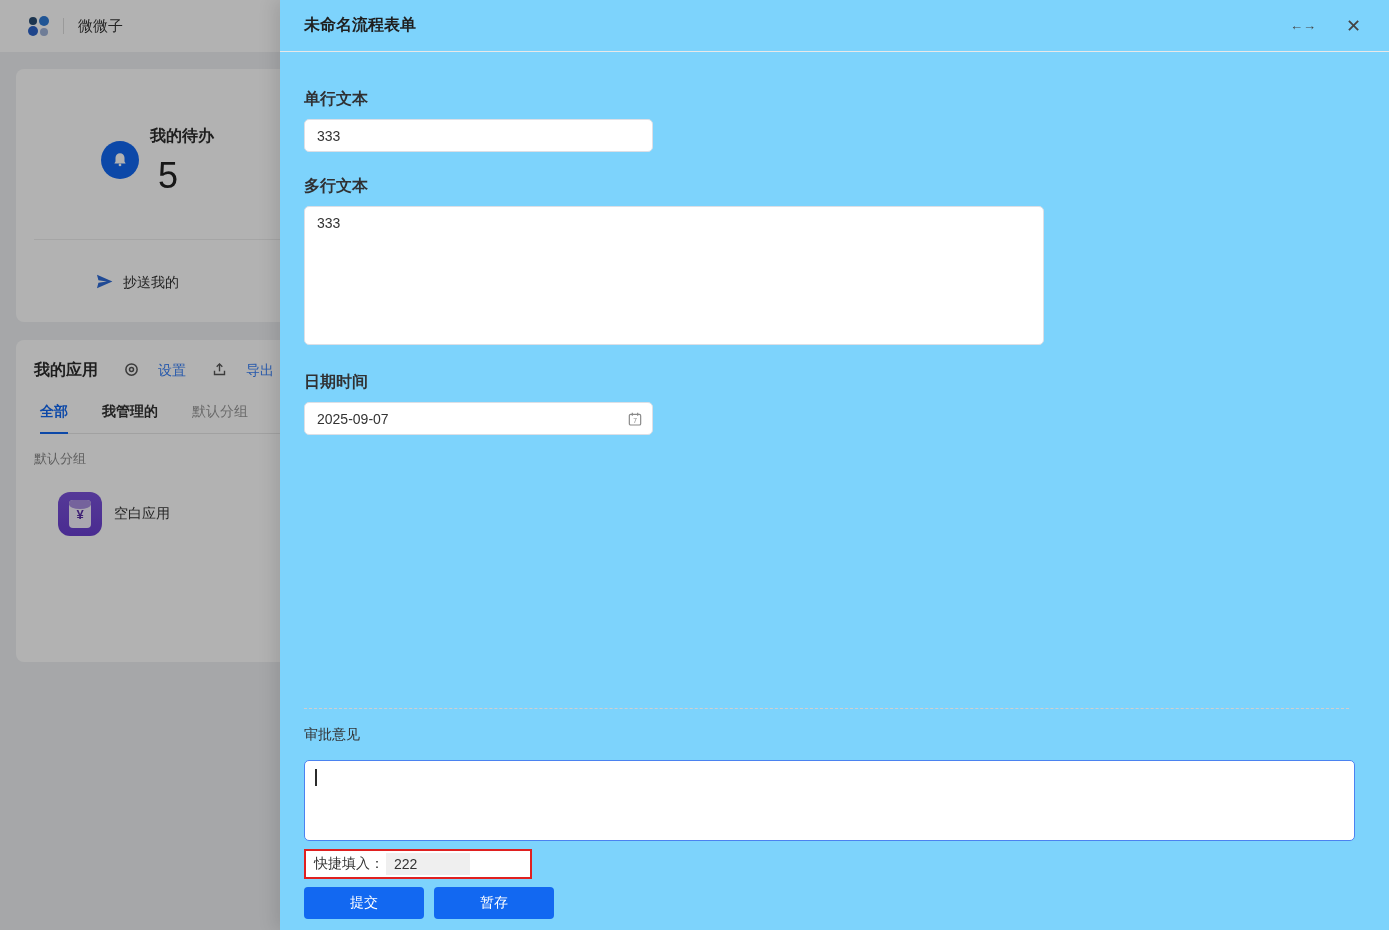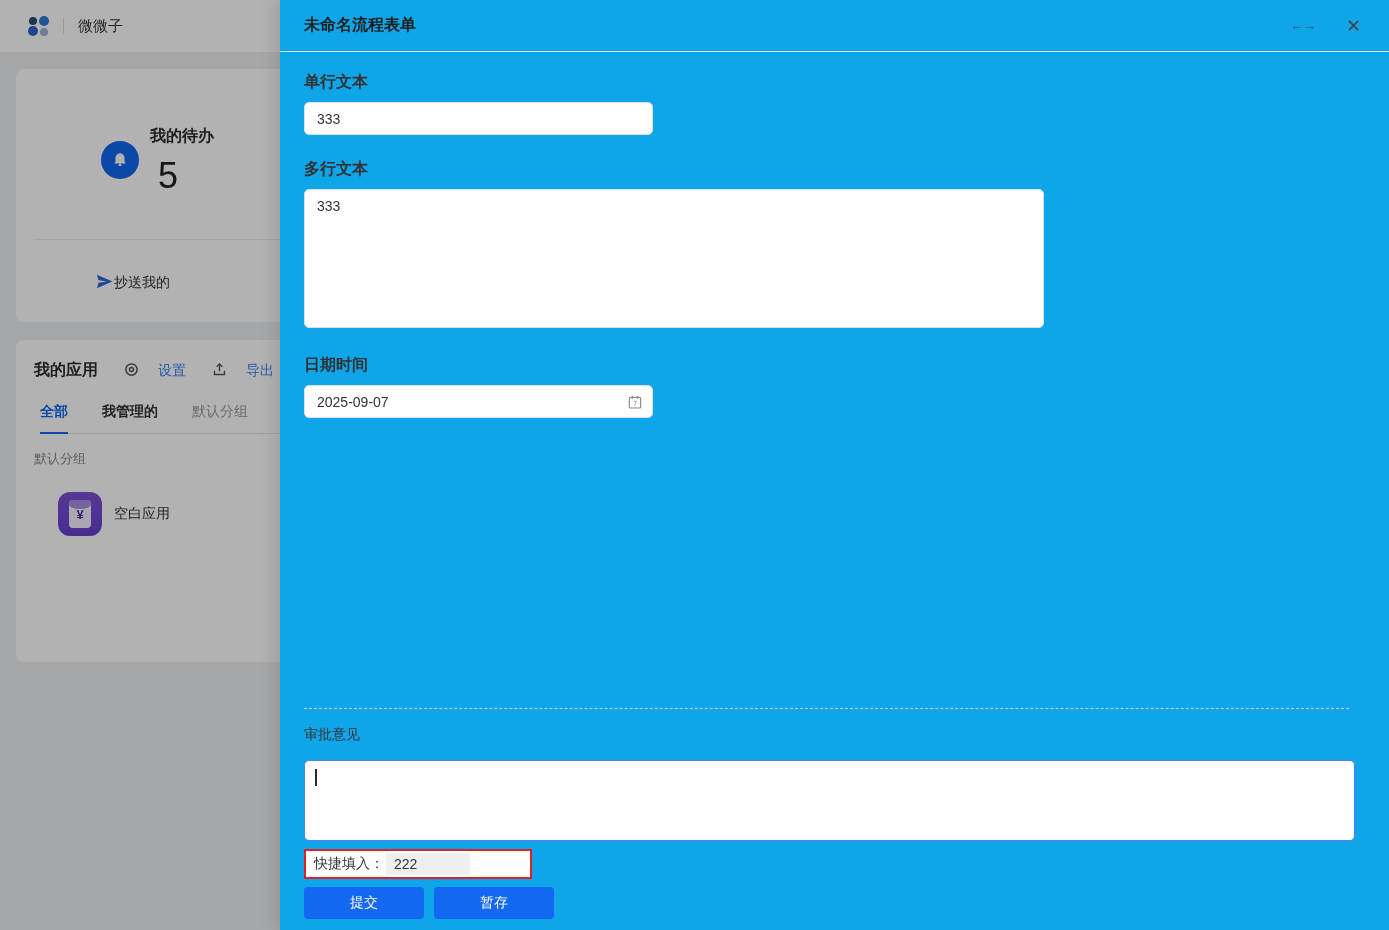--- a/index.html
+++ b/index.html
@@ -30,21 +30,21 @@
   .bell-circle { position:absolute; left:85px; top:72px; width:38px; height:38px;
                  border-radius:50%; background:#1268f1; display:flex;
                  align-items:center; justify-content:center; }
   .todo-title { position:absolute; left:134px; top:57px; font-size:16px;
                 font-weight:bold; color:#2b2b2b; }
   .todo-count { position:absolute; left:142px; top:86px; font-size:36px;
                 color:#222; }
   .todo-divider { position:absolute; left:18px; right:-60px; top:170px;
                   height:1px; background:#ececec; }
   .cc-row { position:absolute; left:79px; top:203px; display:flex;
-            align-items:center; gap:0; cursor:pointer; }
+            align-items:center; gap:9px; cursor:pointer; }
   .cc-label { font-size:14px; color:#333; }
 
   .apps-card { top:340px; height:322px; }
   .apps-head { display:flex; align-items:center; padding:20px 0 0 18px; }
   .apps-title { font-size:16px; font-weight:bold; color:#2b2b2b; }
   .head-action { display:flex; align-items:flex-start; gap:19px; margin-left:26px;
                  font-size:14px; color:#3b82f6; cursor:pointer; }
   .tabs { display:flex; align-items:flex-end; gap:34px; margin:22px 0 0 24px;
           border-bottom:1px solid #e7e7e7; width:300px; }
   .tab { padding-bottom:12px; font-size:14px; color:#999; cursor:pointer;
@@ -66,22 +66,22 @@
   .hongbao .yen { position:absolute; left:0; top:7px; width:100%;
                   text-align:center; font-size:13px; font-weight:bold;
                   color:#5b2fa8; }
   .app-name-label { font-size:14px; color:#333; }
 
   .mask { position:absolute; left:0; top:0; width:280px; height:930px;
           background:rgba(0,0,0,0.30); z-index:5; }
 
   
   .drawer { position:absolute; left:280px; top:0; width:1109px; height:930px;
-            background:#0ea5e9; z-index:10; display:flex; flex-direction:column;
-            box-shadow:-6px 0 16px rgba(0,0,0,0.10); }
+            background:#7dd3fc; z-index:10; display:flex; flex-direction:column;
+            box-shadow:-6px 0 16px rgba(0,0,0,0.10);gap:17px; }
   .drawer-header { height:52px; flex:none; display:flex; align-items:center;
                    padding:0 28px 0 24px; border-bottom:1px solid #e8e8e8; }
   .drawer-title { font-size:16px; font-weight:bold; color:#1f1f1f;
                   margin-right:auto; }
   .icon-btn { cursor:pointer; color:#444; user-select:none; }
   .expand-btn { font-size:13px; letter-spacing:0; margin-right:30px; }
   .close-btn { font-size:18px; }
 
   .drawer-body { flex:1; padding:20px 24px 0 24px; }
   .field { margin-bottom:24px; }

